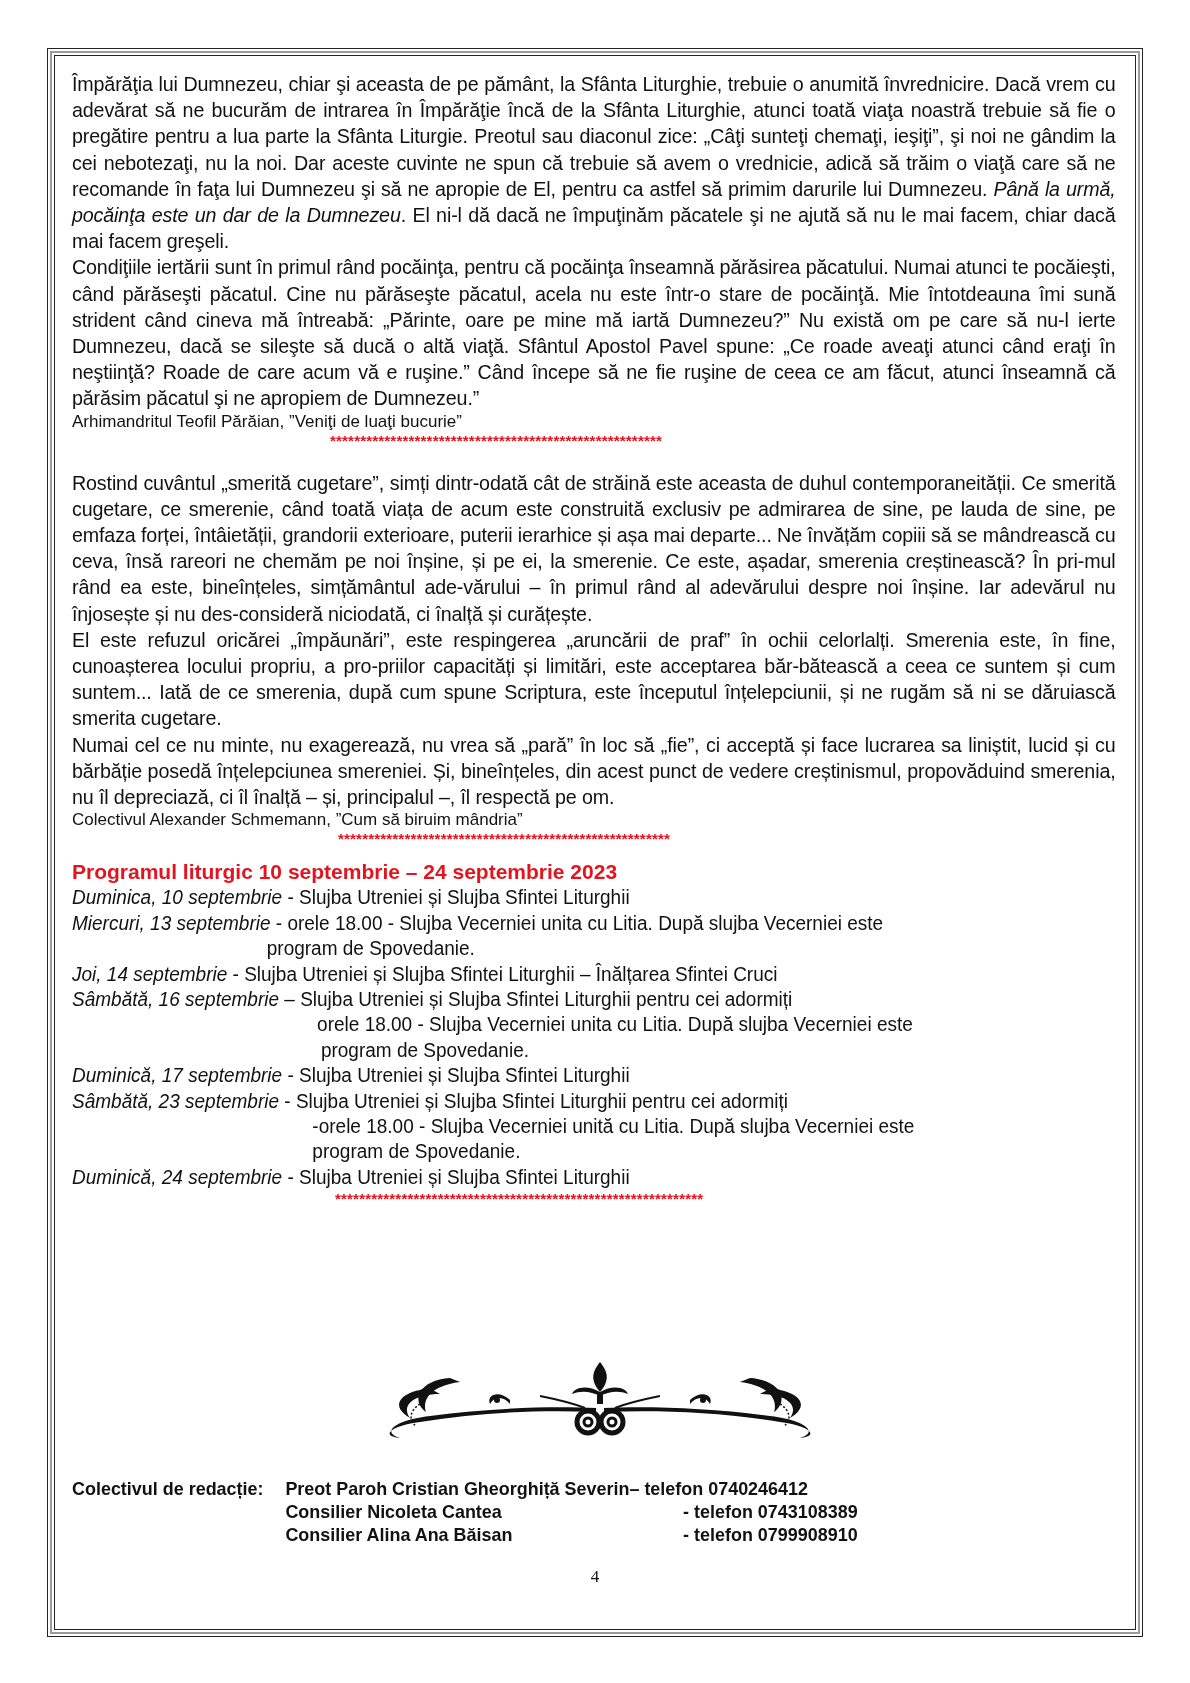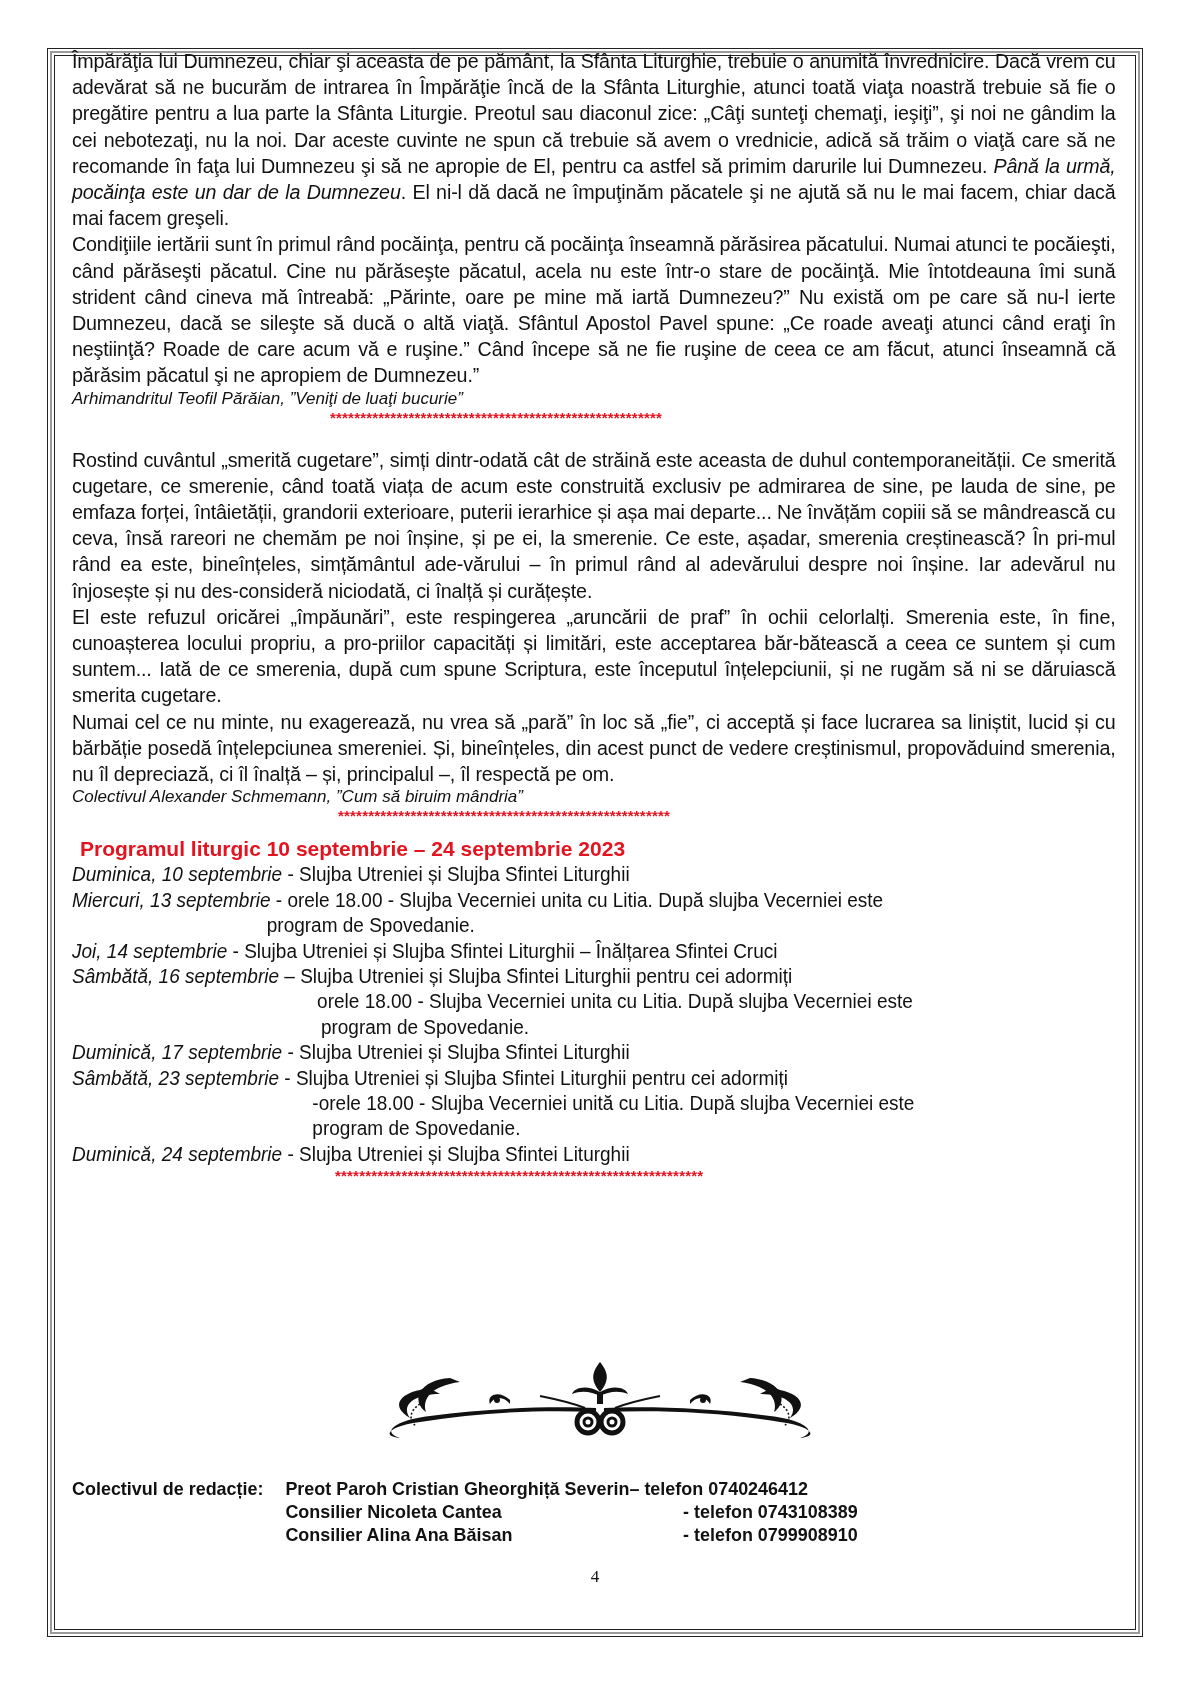--- a/index.html
+++ b/index.html
@@ -4,32 +4,32 @@
   <style>
     html, body { margin: 0; padding: 0; background: #ffffff; }
     body { width: 1190px; height: 1683px; position: relative; overflow: hidden;
       font-family: "Liberation Sans", sans-serif; color: #111; }
     .frame-outer { position: absolute; left: 47px; top: 48px; width: 1096px; height: 1589px;
       border: 1px solid #222; box-sizing: border-box; }
     .frame-mid { position: absolute; left: 2px; top: 2px; right: 2px; bottom: 2px;
       border: 2px solid #9a9a9a; }
     .frame-inner { position: absolute; left: 2px; top: 2px; right: 2px; bottom: 2px;
       border: 1px solid #222; }
-    .content { position: absolute; left: 72px; top: 48px; width: 1044px; }
+    .content { position: absolute; left: 72px; top: 71px; width: 1044px; }
     .content p { margin: 0; }
     .body-text { font-size: 20.5px; line-height: 26.2px; text-align: justify;
       letter-spacing: -0.15px; transform: scaleX(0.96); transform-origin: left top; width: 1087px; }
-    .source { font-style: italic; font-size: 17px; line-height: 20px; }
+    .source { font-size: 17px; line-height: 20px; }
     .stars { color: #e3141f; font-size: 15px; line-height: 18px; letter-spacing: 0.2px;
       white-space: nowrap; font-weight: bold; }
     .stars1 { padding-left: 258px; }
     .stars2 { padding-left: 266px; margin-top: 0px; }
     .stars3 { padding-left: 263px; }
     .gap { height: 20px; }
-    .sched-title { color: #e3141f; font-weight: bold; font-size: 21px; line-height: 27px; margin-top: 10px; margin-left: 8px; }
+    .sched-title { color: #e3141f; font-weight: bold; font-size: 21px; line-height: 27px; margin-top: 10px; }
     .sched { font-size: 20px; line-height: 25.4px; transform: scaleX(0.95); transform-origin: left top; width: 1100px; }
     .sched .day { font-style: italic; }
     .sched .line { white-space: nowrap; }
     .ind1 { padding-left: 205px; }
     .ind2 { padding-left: 258px; }
     .ind2b { padding-left: 262px; }
     .ind3 { padding-left: 253px; }
     .ornament { position: absolute; left: 360px; top: 1360px; width: 480px; height: 80px; }
     .credits { position: absolute; left: 72px; top: 1477px; font-weight: bold; font-size: 18.5px;
       line-height: 23px; transform: scaleX(0.97); transform-origin: left top; }

